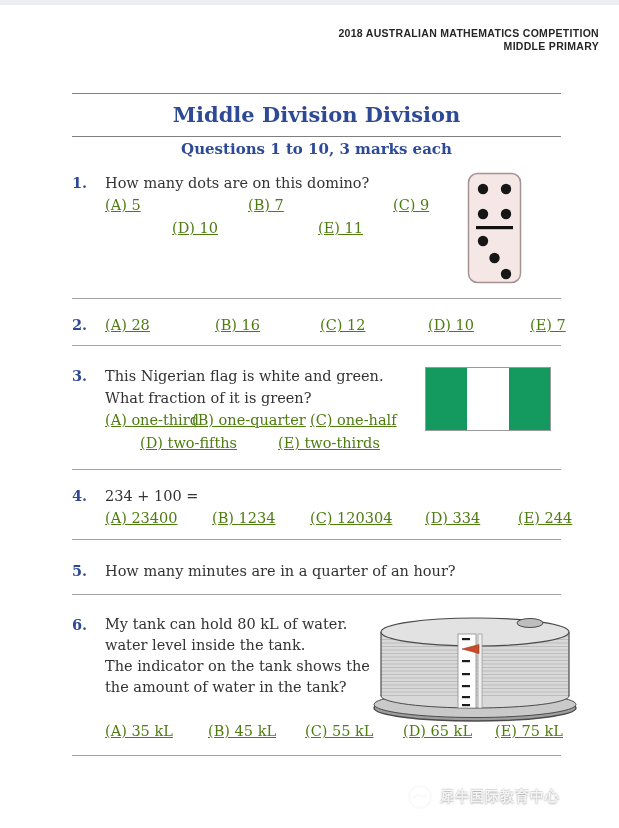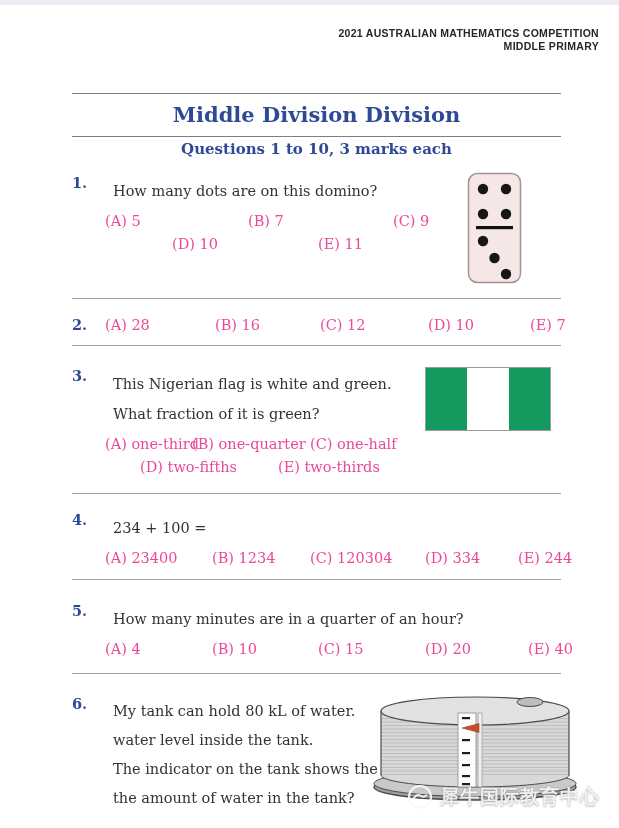--- a/index.html
+++ b/index.html
@@ -60,28 +60,28 @@
 
   .qnum {
     flex:none; width:33px;
     font-size:14.5px; line-height:22px;
     font-weight:bold;
     color:#2e4a96;
   }
   .qbody { flex:1; position:relative; }
   .q1 .qbody { min-height:112px; }
 
-  .qline { margin:8px; font-size:14.5px; line-height:22px; color:#333; }
+  .qline { margin:0; font-size:14.5px; line-height:22px; color:#333; }
   .q6 .qline { line-height:21px; }
 
   .optrow { position:relative; height:23px; }
   .opt {
     position:absolute; top:0;
     font-size:14.5px; line-height:23px;
-    white-space:nowrap; color:#ec4899;
+    white-space:nowrap; color:#4d7c0f;text-decoration:underline;
   }
   .optrow-q6 { margin-top:22px; height:24px; }
 
   .sep {
     border:none; border-top:1px solid #a3a3a3;
     width:489px; margin:0 0 0 72px; height:0;
   }
   .sep-1 { margin-top:14px; }
   .sep-2 { margin-top:8px; }
   .sep-3 { margin-top:14px; }
@@ -95,35 +95,35 @@
   .tank-pos   { left:300px; top:17px; }
 
   .watermark {
     position:absolute; left:407px; top:784px;
     display:flex; align-items:center; gap:7px;
     z-index:3; pointer-events:none;
   }
   .watermark-text {
     font-family:Liberation Mono, monospace;
     font-weight:bold;
-    font-size:19px;
+    font-size:14px;
     letter-spacing:1px;
     color:rgba(250,250,250,0.88);
     text-shadow:0 1px 2px rgba(125,125,125,0.6), 0 -1px 1px rgba(160,160,160,0.4);
     white-space:nowrap;
     text-align:right;
   }
 </style>
 </head>
 <body>
 
 <div class="top-strip"></div>
 
 <div class="doc-header">
-  <div>2021 AUSTRALIAN MATHEMATICS COMPETITION</div>
+  <div>2018 AUSTRALIAN MATHEMATICS COMPETITION</div>
   <div>MIDDLE PRIMARY</div>
 </div>
 
 <hr class="rule rule-1">
 <div class="title">Middle Division Division</div>
 <hr class="rule rule-2">
 <div class="subtitle">Questions 1 to 10, 3 marks each</div>
 
 <section class="question q1">
   <div class="qnum">1.</div>
@@ -202,27 +202,20 @@
       <span class="opt" style="left:413px">(E) 244</span>
     </div>
   </div>
 </section>
 <hr class="sep sep-4">
 
 <section class="question q5">
   <div class="qnum">5.</div>
   <div class="qbody">
     <p class="qline">How many minutes are in a quarter of an hour?</p>
-    <div class="optrow">
-      <span class="opt" style="left:0">(A) 4</span>
-      <span class="opt" style="left:107px">(B) 10</span>
-      <span class="opt" style="left:213px">(C) 15</span>
-      <span class="opt" style="left:320px">(D) 20</span>
-      <span class="opt" style="left:423px">(E) 40</span>
-    </div>
   </div>
 </section>
 <hr class="sep sep-5">
 
 <section class="question q6">
   <div class="qnum">6.</div>
   <div class="qbody">
     <p class="qline">My tank can hold 80 kL of water.</p>
     <p class="qline">water level inside the tank.</p>
     <p class="qline">The indicator on the tank shows the</p>

